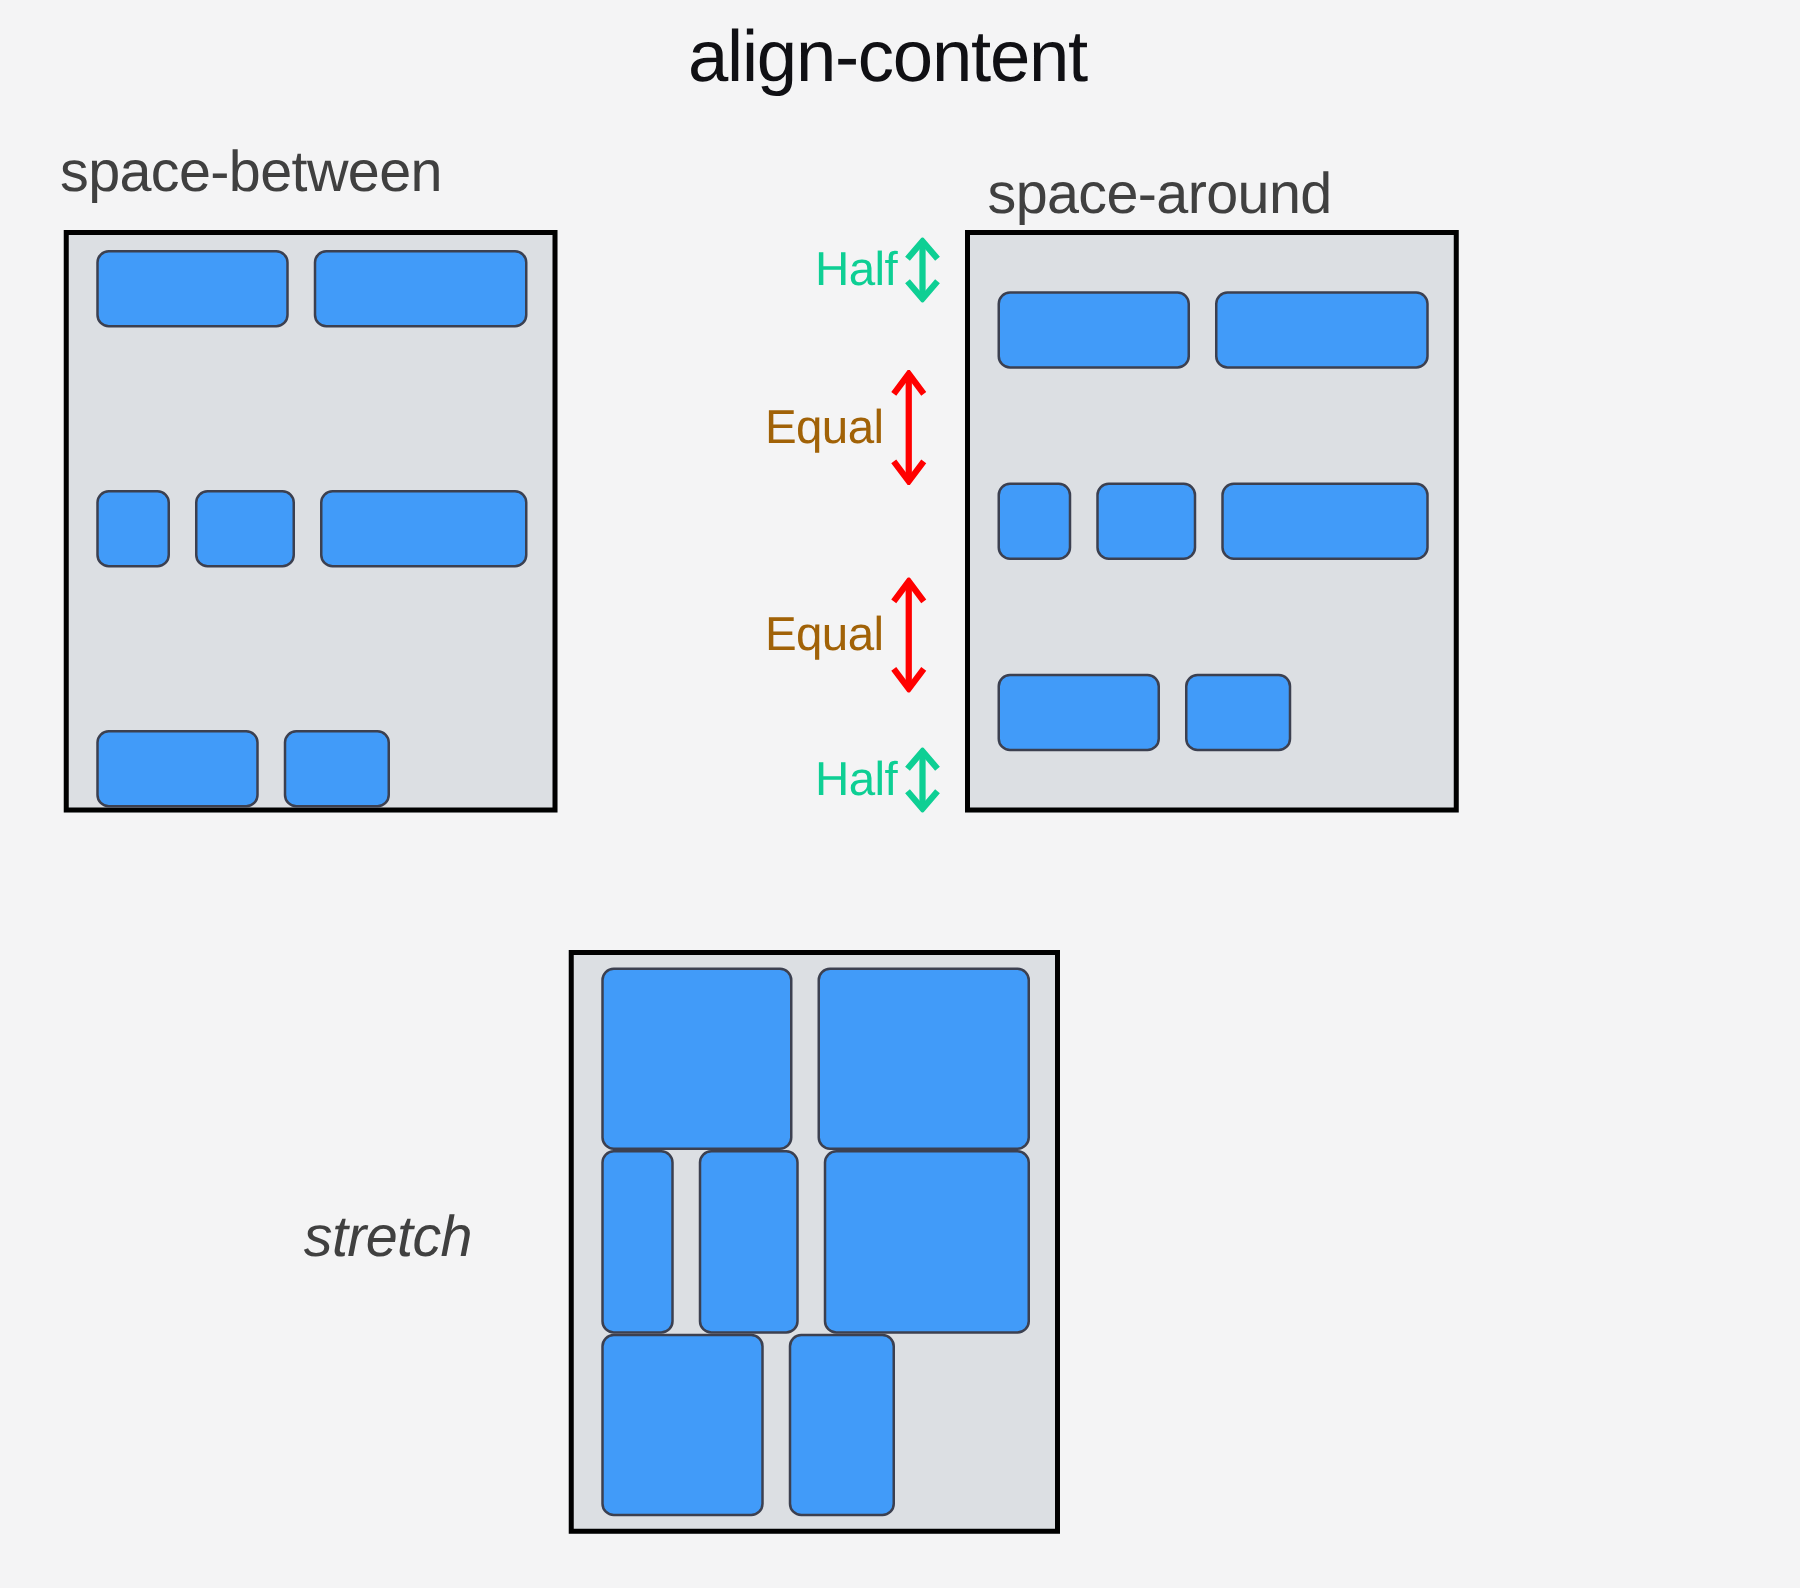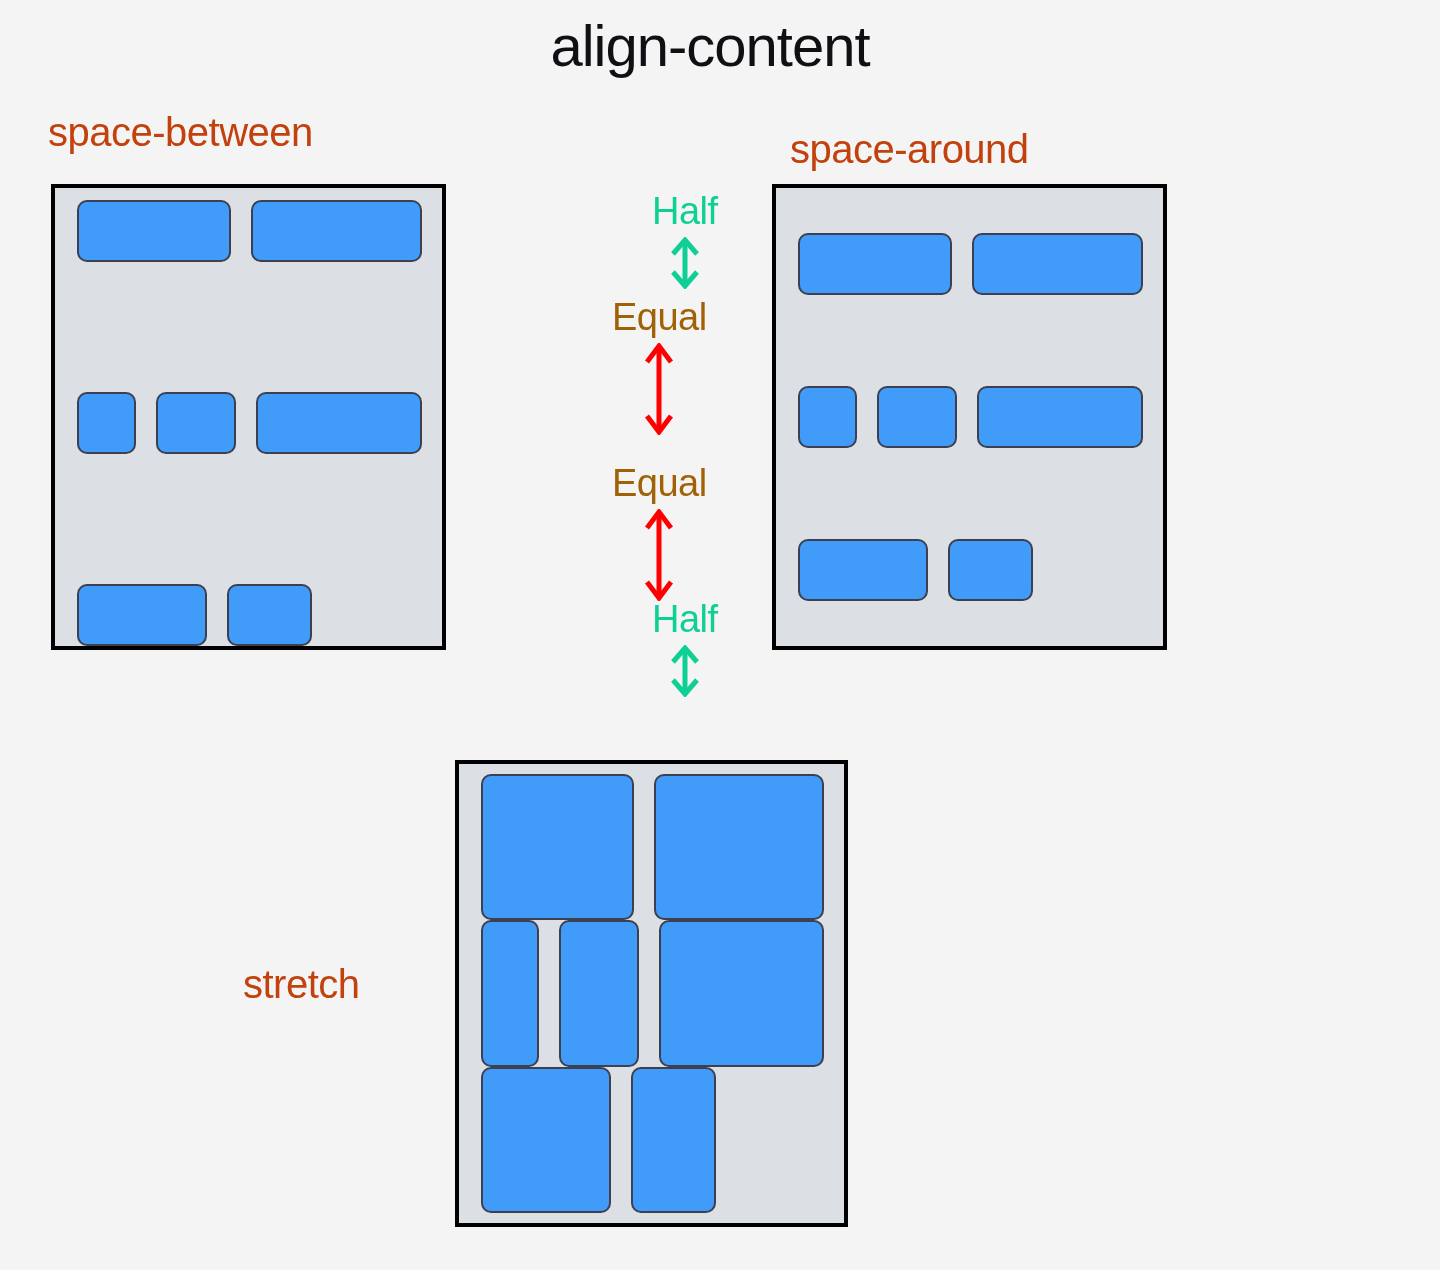--- a/index.html
+++ b/index.html
@@ -21,29 +21,29 @@
     text-align: center;
     font-size: 58px;
     font-weight: 400;
     color: #101014;
     letter-spacing: -1px;
   }
 
   
   .section-label {
     position: absolute;
-    font-size: 40px;
+    font-size: 46px;
     font-weight: 400;
-    color: #c2410c;
+    color: #404040;
     letter-spacing: -0.5px;
     white-space: nowrap;
   }
   #label-space-between { left: 48px;  top: 110px; }
   #label-space-around  { left: 790px; top: 110px; margin-top: 17px; }
-  #label-stretch       { left: 243px; top: 962px; }
+  #label-stretch       { left: 243px; top: 962px; font-style: italic; }
 
   
   .flex-container {
     position: absolute;
     background: #dcdfe3;
     border: 4px solid #000000;
     display: flex;
     flex-wrap: wrap;
   }
 
@@ -92,21 +92,20 @@
   .flex-item.w-xl     { width: 175px; }
   .flex-item.w-xxl    { width: 195px; }
   #container-stretch .flex-item { height: auto; }
 
   
   .annotation {
     position: absolute;
     display: flex;
     align-items: center;
     gap: 4px;
-    flex-direction: column;
   }
   .anno-text {
     font-size: 38px;
     font-weight: 400;
     letter-spacing: -0.5px;
     white-space: nowrap;
   }
   .anno-text.green { color: #0ecf94; }
   .anno-text.red   { color: #a16207; }
 

